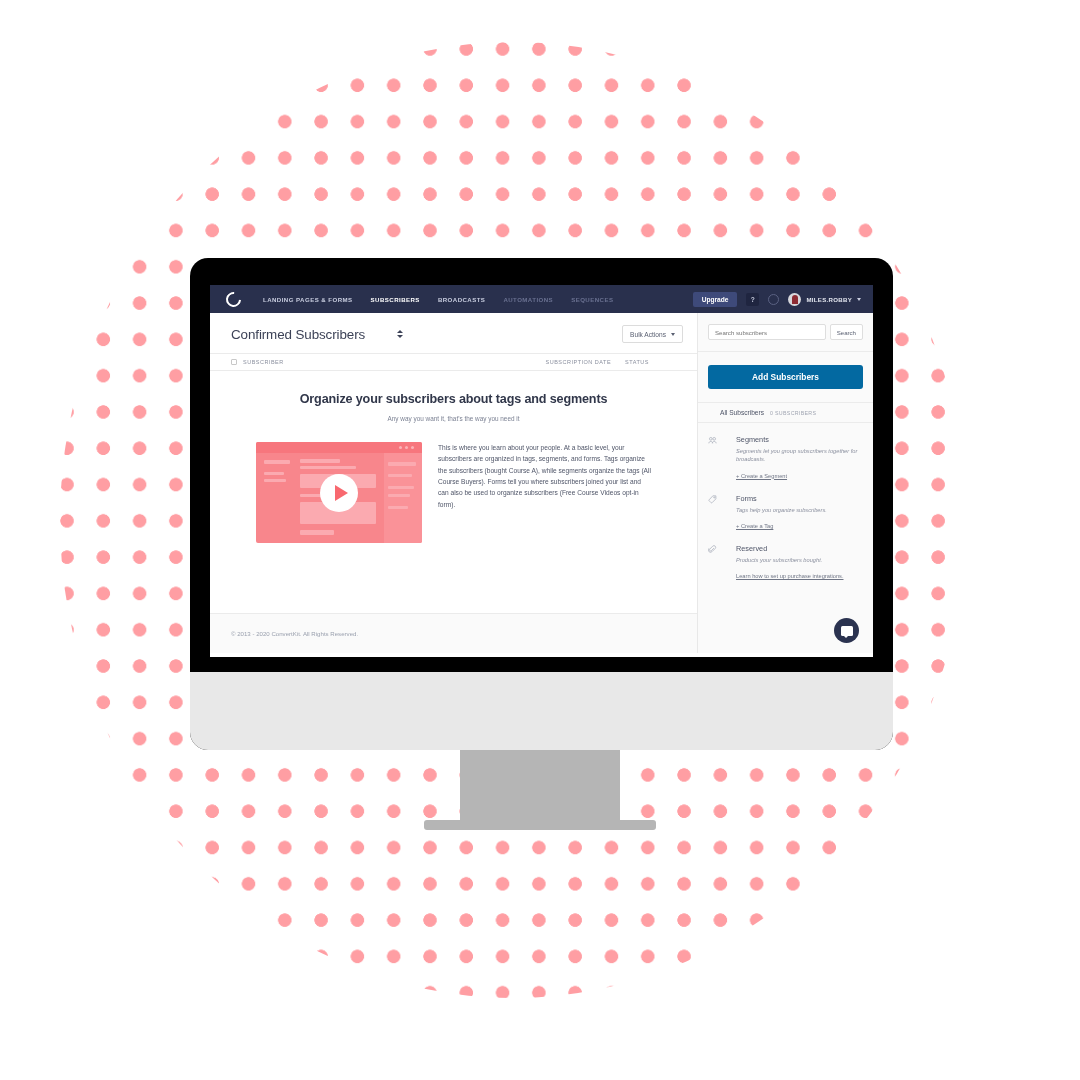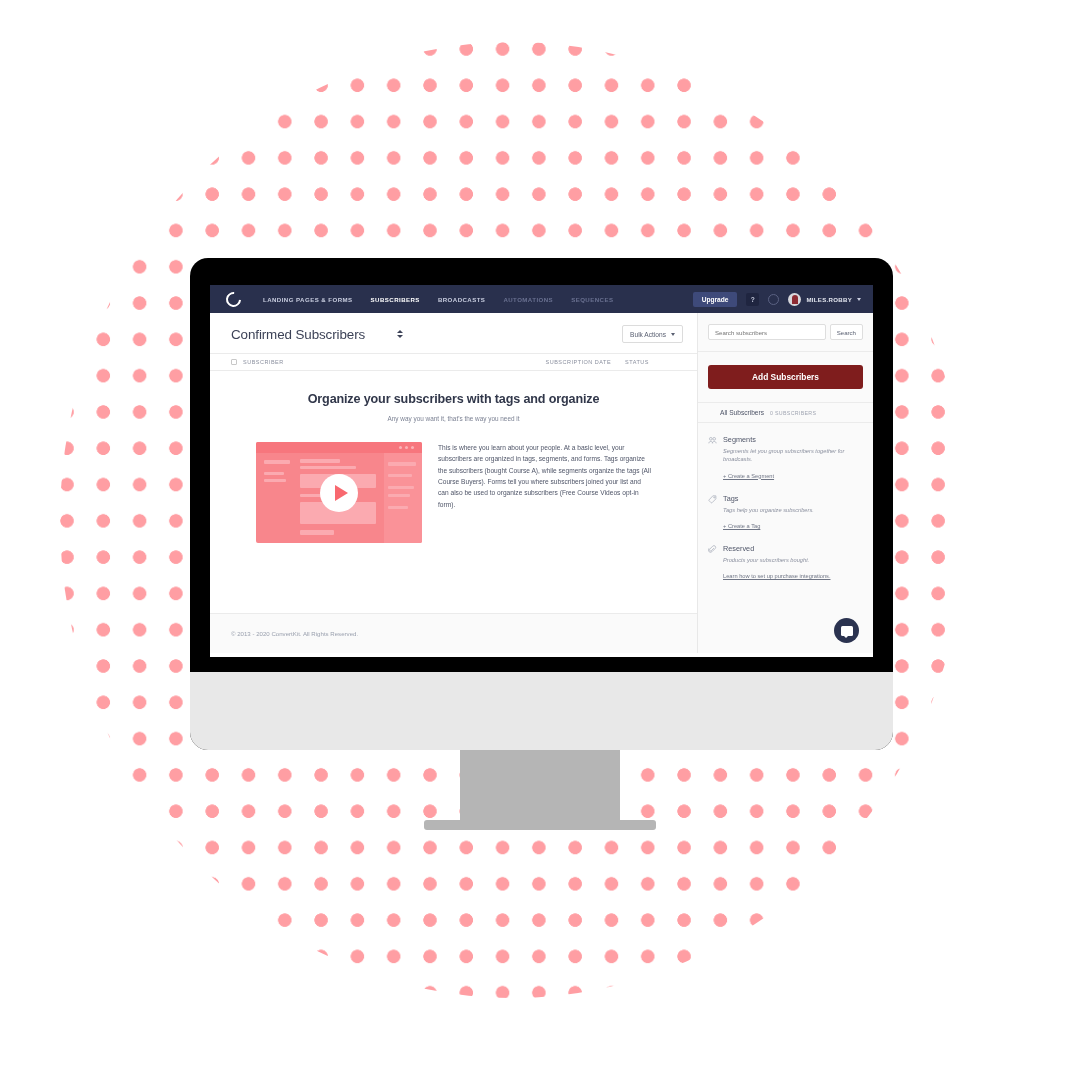--- a/index.html
+++ b/index.html
@@ -327,39 +327,39 @@
     border-radius: 2px;
     background: #ffffff;
     height: 16px;
     font-size: 6.1px;
     color: #5a6072;
     padding: 0 6px;
     font-family: "Liberation Sans", sans-serif;
   }
   #add-sub {
     margin: 13px 10px 0 10px;
-    background: #7f1d1d;
+    background: #0369a1;
     border-radius: 3px;
     height: 24px;
     display: flex; align-items: center; justify-content: center;
     color: #ffffff;
     font-size: 8.4px;
     font-weight: bold;
   }
   #all-subs {
     margin-top: 13px;
     border-top: 1px solid #ebebeb;
     border-bottom: 1px solid #ebebeb;
     padding: 6px 10px 6px 22px;
     display: flex; align-items: baseline; gap: 6px;
   }
   #all-subs .lbl { font-size: 6.6px; color: #4f5568; }
   #all-subs .cnt { font-size: 5.3px; color: #a0a5b2; letter-spacing: 0.3px; }
 
-  .side-sec { padding: 12px 10px 0 10px; display: flex; gap: 6px; }
+  .side-sec { padding: 12px 10px 0 10px; display: flex; gap: 19px; }
   .side-icon { flex: 0 0 auto; width: 9px; padding-top: 1px; color: #a9aebb; }
   .side-icon svg { display: block; }
   .side-body { flex: 1; }
   .side-title { font-size: 7.3px; color: #4f5568; }
   .side-desc {
     margin-top: 3px;
     font-size: 5.7px;
     font-style: italic;
     color: #8a8f9e;
     line-height: 1.45;
@@ -451,21 +451,21 @@
         </div>
 
         <div id="table-head">
           <div class="th-check"></div>
           <div class="th-subscriber">SUBSCRIBER</div>
           <div class="th-date">SUBSCRIPTION DATE</div>
           <div class="th-status">STATUS</div>
         </div>
 
         <div id="empty">
-          <h2>Organize your subscribers with tags and organize</h2>
+          <h2>Organize your subscribers about tags and segments</h2>
           <div class="sub">Any way you want it, that's the way you need it</div>
 
           <div id="promo">
             <div id="video">
               <div class="vbar"></div>
               <div class="vdot" style="right:8px;"></div>
               <div class="vdot" style="right:14px;"></div>
               <div class="vdot" style="right:20px;"></div>
               <div class="vside"></div>
               <div class="vblock" style="left:8px;  top:18px; width:26px; height:4px;"></div>
@@ -524,21 +524,21 @@
         </div>
 
         <div class="side-sec">
           <span class="side-icon">
             <svg width="9" height="9" viewBox="0 0 16 16" fill="none" stroke="#a9aebb" stroke-width="1.3">
               <path d="M8.6 1.5H14v5.4L7.2 13.7a1.2 1.2 0 0 1-1.7 0L2 10.2a1.2 1.2 0 0 1 0-1.7z"></path>
               <circle cx="11.2" cy="4.4" r="1"></circle>
             </svg>
           </span>
           <div class="side-body">
-            <div class="side-title">Tags</div>
+            <div class="side-title">Forms</div>
             <div class="side-desc">Tags help you organize subscribers.</div>
             <a class="side-link">+ Create a Tag</a>
           </div>
         </div>
 
         <div class="side-sec">
           <span class="side-icon">
             <svg width="9" height="9" viewBox="0 0 16 16" fill="none" stroke="#a9aebb" stroke-width="1.3">
               <path d="M10.5 5.5 5.8 10.2a2 2 0 0 1-2.8-2.8l5.4-5.4a3 3 0 0 1 4.3 4.3l-5.4 5.4a4 4 0 0 1-5.7-5.7"></path>
             </svg>

